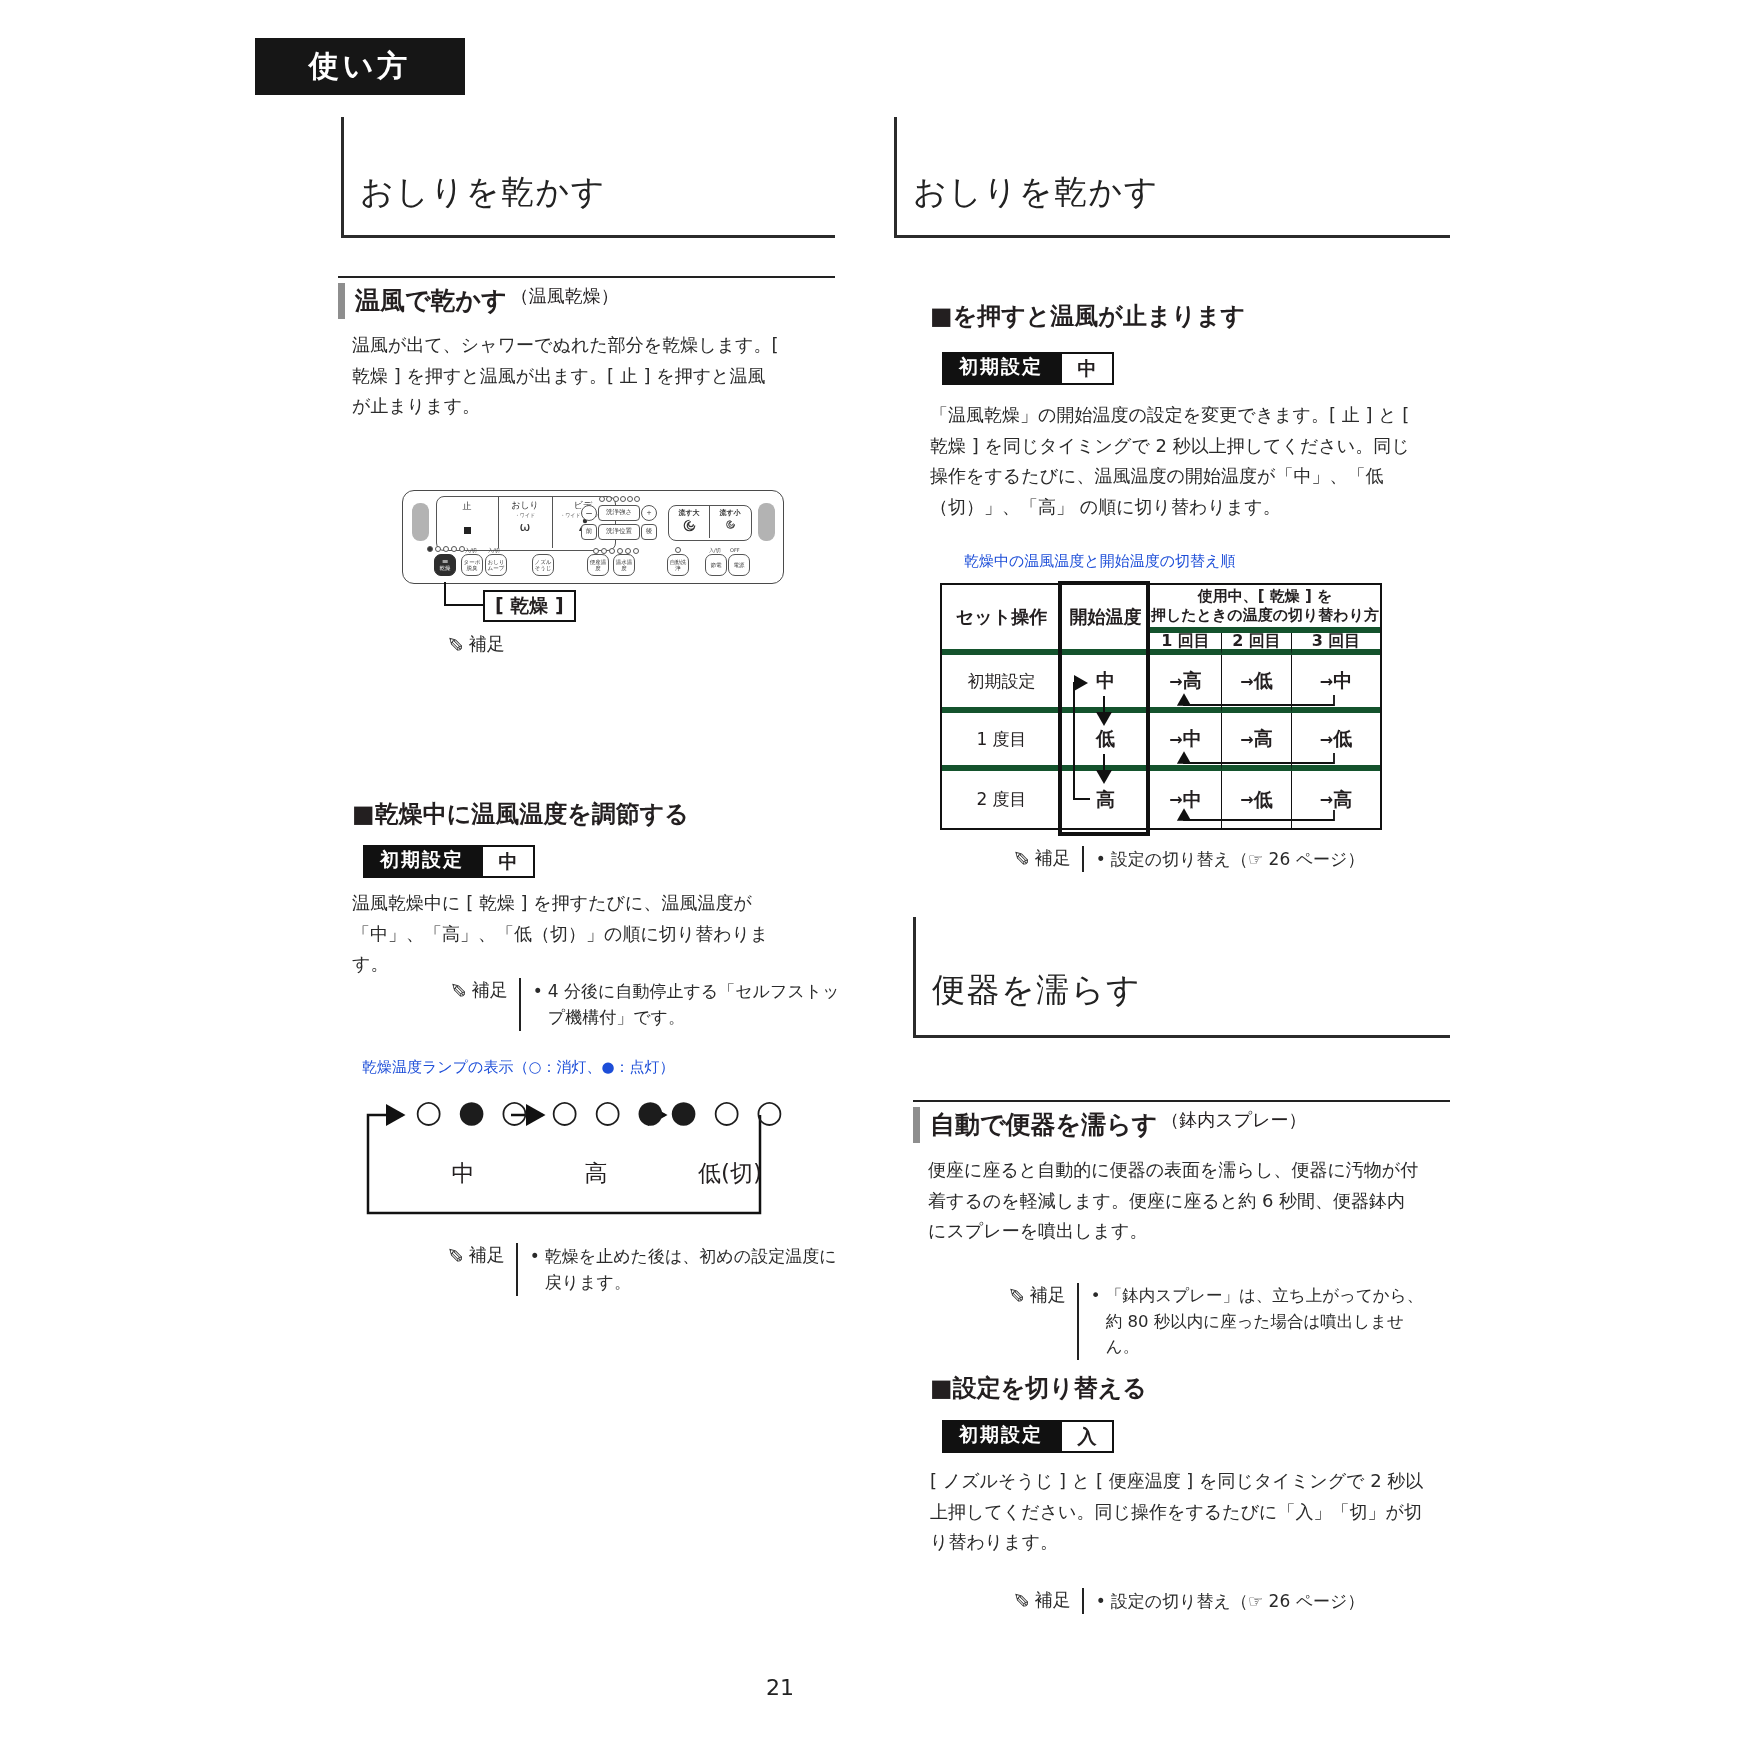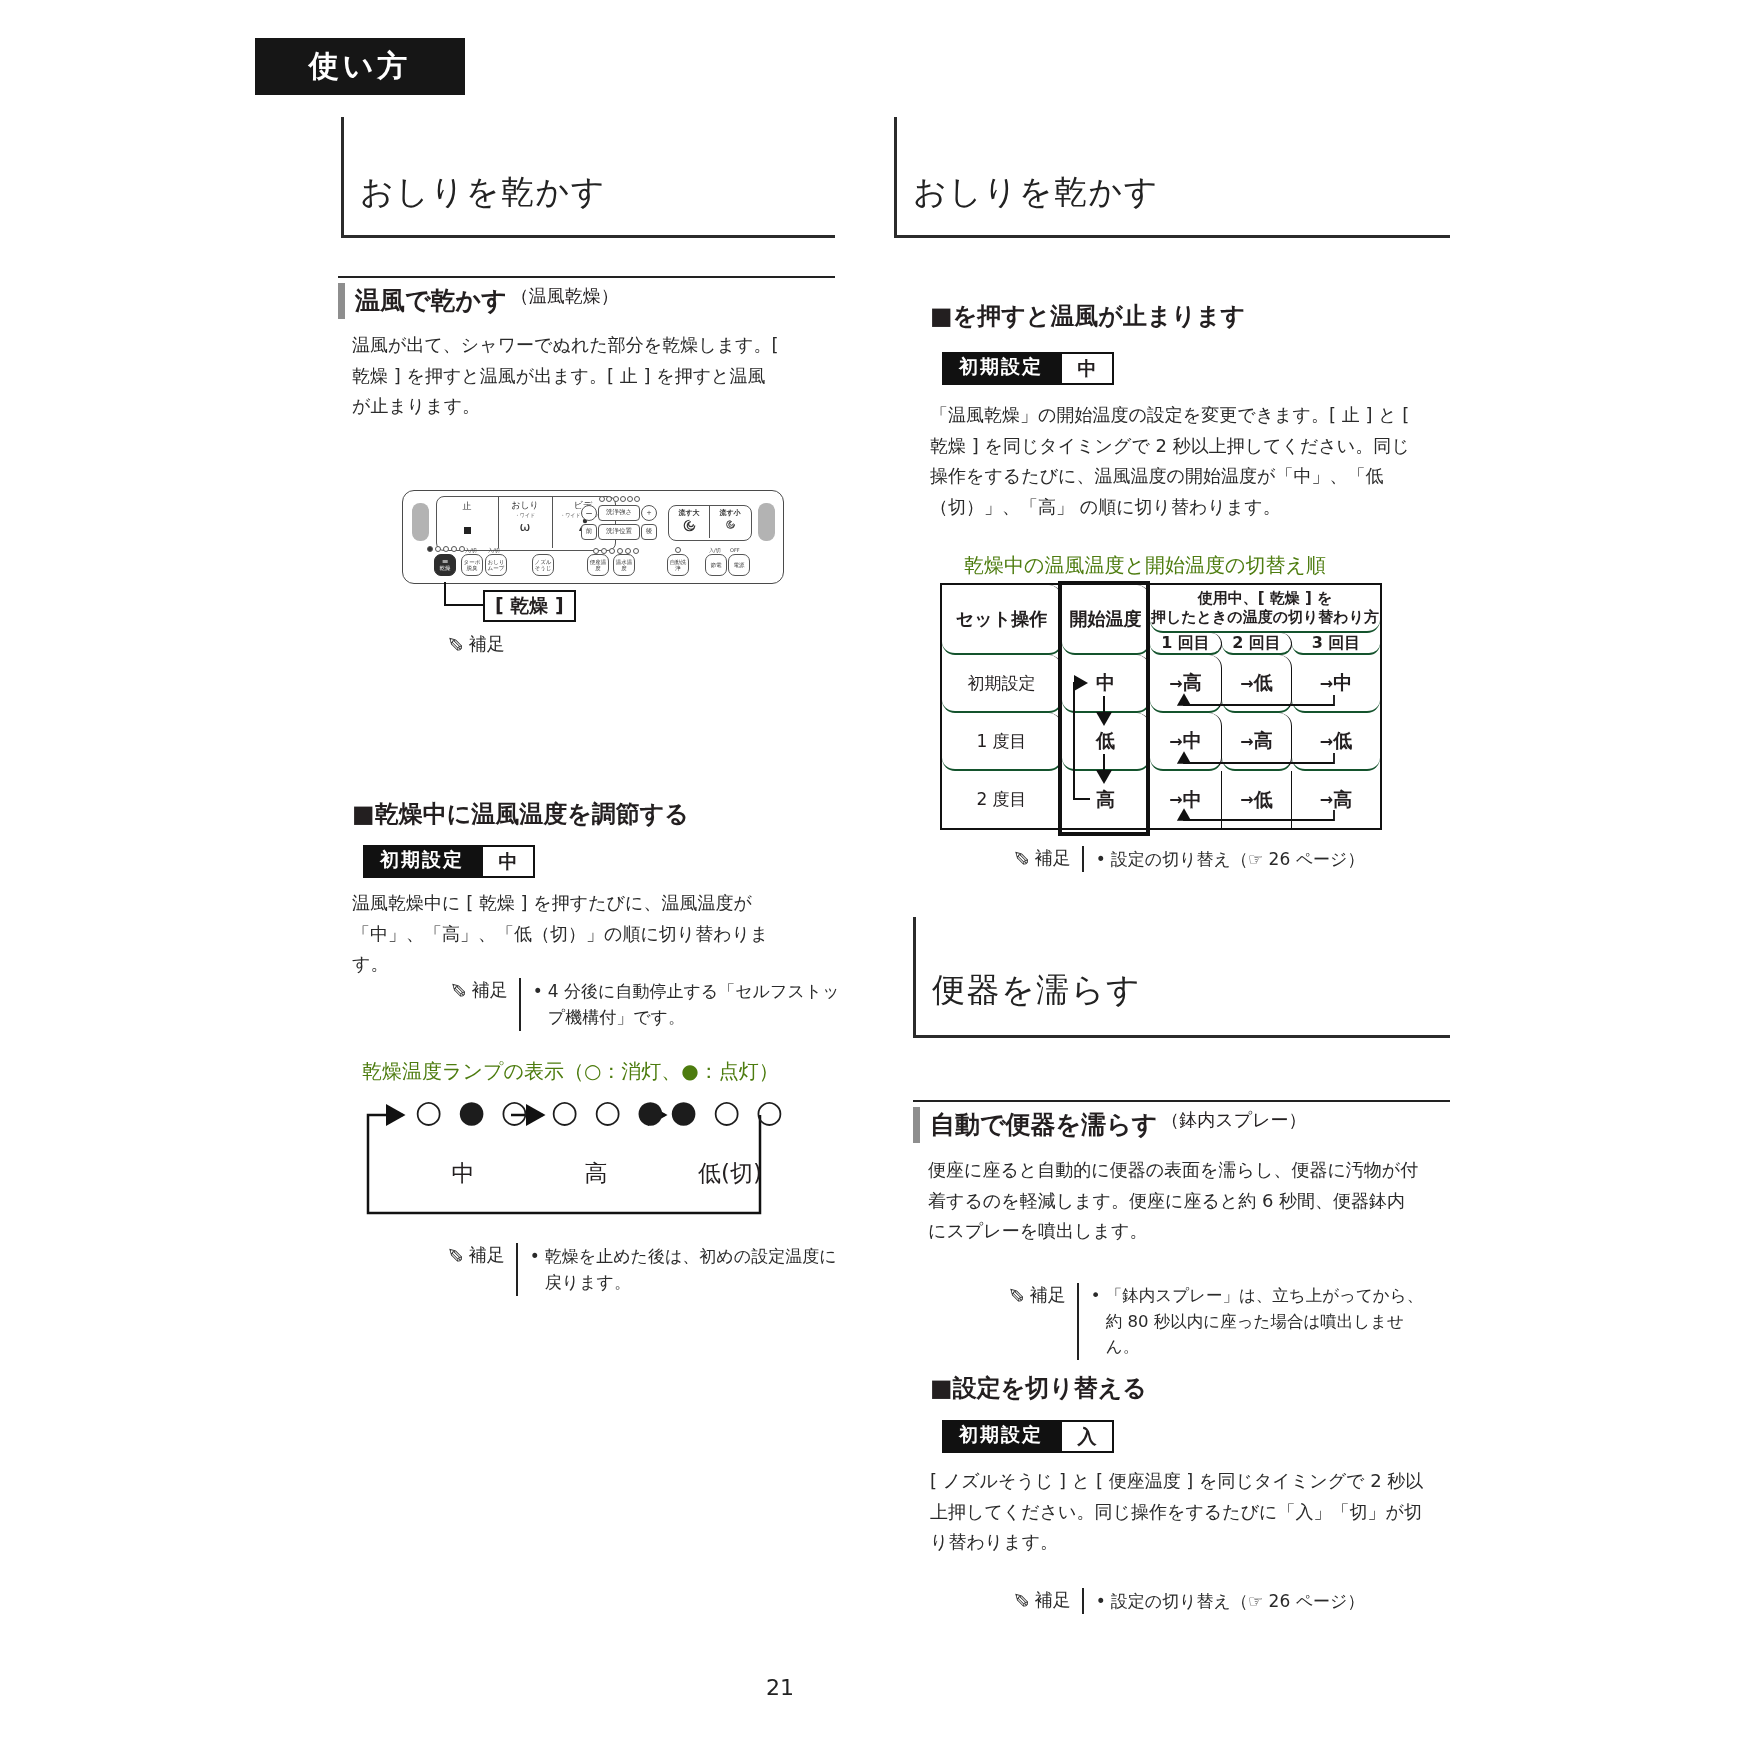--- a/index.html
+++ b/index.html
@@ -19,34 +19,34 @@
   .body-text{font-size:18px;line-height:1.7;color:#2a2a2a;text-align:left;}
   .note{display:flex;align-items:flex-start;font-size:17px;line-height:1.55;color:#2a2a2a;}
   .note-icon{font-size:20px;transform:scaleX(-1);margin-right:5px;line-height:1.3;}
   .note-label{font-size:18px;margin-right:11px;white-space:nowrap;line-height:1.35;}
   .note-body{border-left:2.5px solid #222;padding-left:12px;display:flex;flex-direction:column;gap:3px;}
   .note-item{position:relative;padding-left:15px;}
   .note-item::before{content:"•";position:absolute;left:0;}
   .badge{display:flex;align-items:stretch;font-weight:700;font-size:19px;line-height:1;}
   .badge-label{background:#111;color:#fff;padding:5px 17px;letter-spacing:2px;}
   .badge-value{border:2.5px solid #111;background:#fff;min-width:50px;text-align:center;padding:5px 0;}
-  .caption{font-size:20px;color:#4d7c0f;white-space:nowrap;}
+  .caption{font-size:15px;color:#1d4ed8;white-space:nowrap;}
   .lampdots{font-size:31px;letter-spacing:3px;white-space:nowrap;color:#1c1c1c;}
   .lamplabel{font-size:23px;font-weight:500;text-align:center;}
   .callout-box{border:2.5px solid #111;font-size:19px;font-weight:700;padding:1px 10px;background:#fff;white-space:nowrap;}
   .lineV{background:#111;width:2px;}
   .lineH{background:#111;height:2px;}
   .pagenum{font-size:22px;color:#222;text-align:center;}
 
   
   .otable{display:grid;grid-template-columns:120px 88px 72px 70px 88px;
           grid-template-rows:48px 22px 58px 58px 57px;border:2px solid #111;background:#fff;}
   .otable .c{display:flex;align-items:center;justify-content:center;font-size:17px;}
   .otable .br{border-right:1px solid #111;}
-  .otable .bb{border-bottom:2px solid #14532d;border-radius:13px;}
+  .otable .bb{border-bottom:6px solid #14532d;}
   .otable .hd{font-weight:700;font-size:18px;}
   .otable .sub{font-weight:700;font-size:16px;}
   .otable .span3{flex-direction:column;font-weight:700;font-size:15px;line-height:1.25;}
   .otable .val{font-weight:700;font-size:19px;}
   .otable .seq::before{content:"→ ";font-weight:700;font-size:16px;}
   .thickcol{position:absolute;border:4px solid #111;pointer-events:none;}
 
   
   .remote{border:1.5px solid #4a4a4a;border-radius:12px;background:#fff;}
   .r-pill{position:absolute;background:#b3b3b3;border-radius:8px;}

